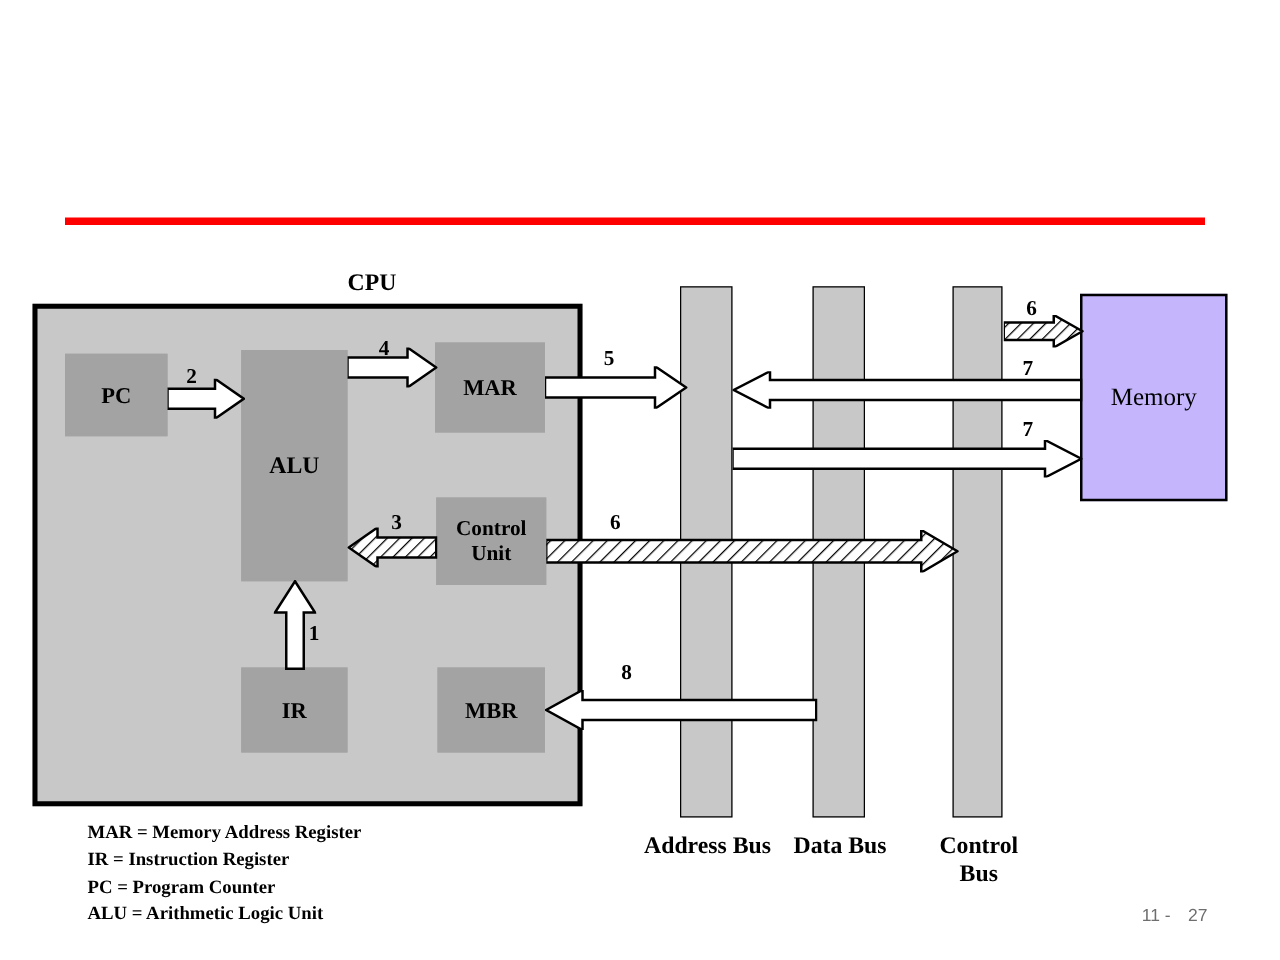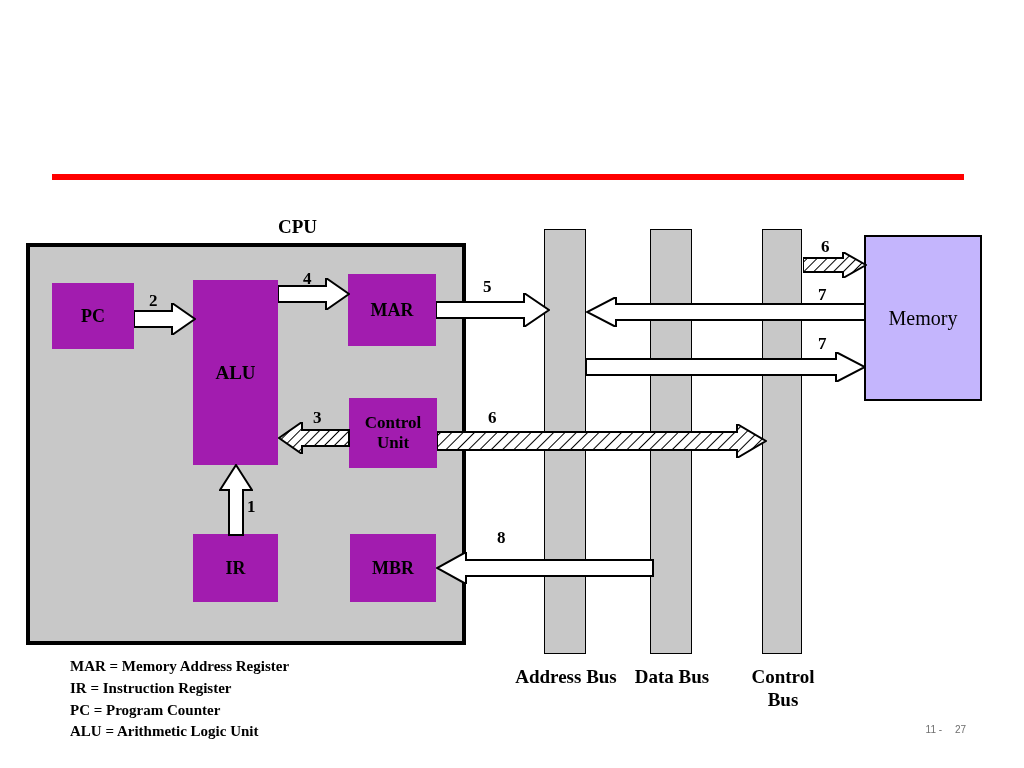--- a/index.html
+++ b/index.html
@@ -39,22 +39,22 @@
     position:absolute; left:26px; top:243px;
     width:440px; height:402px;
     background:#c8c8c8;
     border:4px solid #000000;
     box-sizing:border-box;
   }
 
   
   .box{
     position:absolute;
-    background:#a21caf;
-    border:2px solid #a21caf;
+    background:#a3a3a3;
+    border:2px solid #a3a3a3;
     box-sizing:border-box;
     display:flex;
     align-items:center;
     justify-content:center;
     text-align:center;
     font-family:"Liberation Serif", serif;
     font-weight:bold;
     font-size:18px;
     color:#000;
     line-height:1.15;
@@ -124,21 +124,21 @@
   
   .footer-center{
     position:absolute; left:0; top:724px; width:1024px;
     text-align:center;
     font-family:"Liberation Sans", sans-serif;
     font-size:15px; color:#8a8a8a;
   }
   .footer-page{
     position:absolute; right:58px; top:724px;
     font-family:"Liberation Sans", sans-serif;
-    font-size:10px; color:#6e6e6e;
+    font-size:14px; color:#6e6e6e;
   }
   .footer-page .pg{margin-left:10px;}
 </style>
 </head>
 <body>
 
 <div id="slide">
 
   <div class="title-rule"></div>
 

